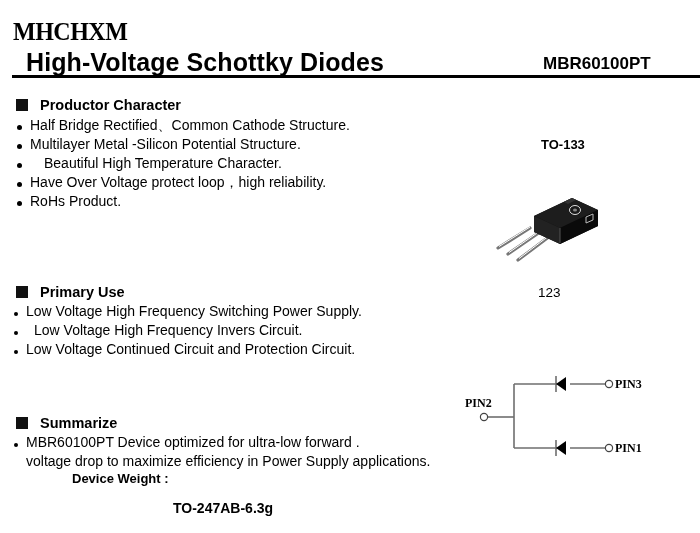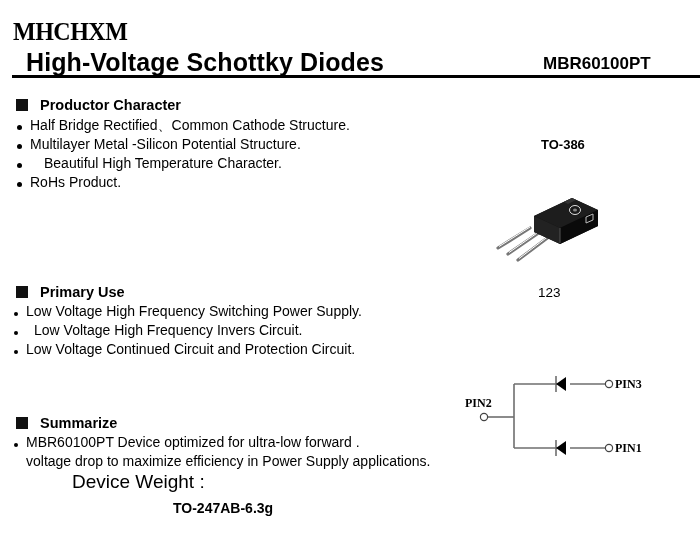--- a/index.html
+++ b/index.html
@@ -12,43 +12,44 @@
     .partno { left: 543px; top: 54px; font-size: 17px; font-weight: bold; }
     .rule { left: 12px; top: 75px; width: 688px; height: 3px; background: #000; }
     .sec-head { font-size: 14.5px; font-weight: bold; display: flex; align-items: center; gap: 8px; }
     .sq { display: inline-block; width: 12px; height: 12px; background: #111; margin-right: 4px; }
     .list { list-style: none; margin: 0; padding: 0; font-size: 14px; }
     .list li { position: relative; height: 19px; line-height: 19px; }
     .list li .dot { position: absolute; width: 5px; height: 5px; border-radius: 50%; background: #000; top: 9px; }
     .pkg-label { left: 541px; top: 137px; font-size: 13px; font-weight: bold; }
     .pin-order { left: 538px; top: 285px; font-size: 13.5px; }
     .pin-lbl { font-size: 12px; font-weight: bold; font-family: Liberation Serif, serif; }
-    .weight-lbl { left: 72px; top: 471px; font-size: 19px; font-weight: normal; }
+    .weight-lbl { left: 72px; top: 471px; font-size: 13px; font-weight: bold; }
     .weight-val { left: 173px; top: 500px; font-size: 14px; font-weight: bold; }
   </style>
 </head>
 <body>
 
 <div class="abs brand">MHCHXM</div>
 <div class="abs title">High-Voltage Schottky Diodes</div>
 <div class="abs partno">MBR60100PT</div>
 <div class="abs rule"></div>
 
 <div class="abs sec-head" style="left:16px; top:97px;">
   <span class="sq"></span>
   <span>Productor Character</span>
 </div>
 <ul class="abs list" style="left:17px; top:116px;">
   <li><span class="dot"></span><span style="margin-left:13px">Half Bridge Rectified、Common Cathode Structure.</span></li>
   <li><span class="dot"></span><span style="margin-left:13px">Multilayer Metal -Silicon Potential Structure.</span></li>
   <li><span class="dot"></span><span style="margin-left:27px">Beautiful High Temperature Character.</span></li>
+  <li><span class="dot"></span><span style="margin-left:13px">Have Over Voltage protect loop，high  reliability.</span></li>
   <li><span class="dot"></span><span style="margin-left:13px">RoHs Product.</span></li>
 </ul>
 
-<div class="abs pkg-label">TO-386</div>
+<div class="abs pkg-label">TO-133</div>
 <svg class="abs" style="left:490px; top:190px;" width="125" height="75" viewBox="0 0 125 75">
 
   <g stroke="#777" stroke-width="3.2" stroke-linecap="round" fill="none">
     <line x1="40" y1="38" x2="8" y2="58"></line>
     <line x1="50" y1="42" x2="18" y2="64"></line>
     <line x1="60" y1="46" x2="28" y2="70"></line>
   </g>
   <g stroke="#fff" stroke-width="1" fill="none">
     <line x1="40" y1="37" x2="9" y2="56.5"></line>
     <line x1="50" y1="41" x2="19" y2="62.5"></line>

